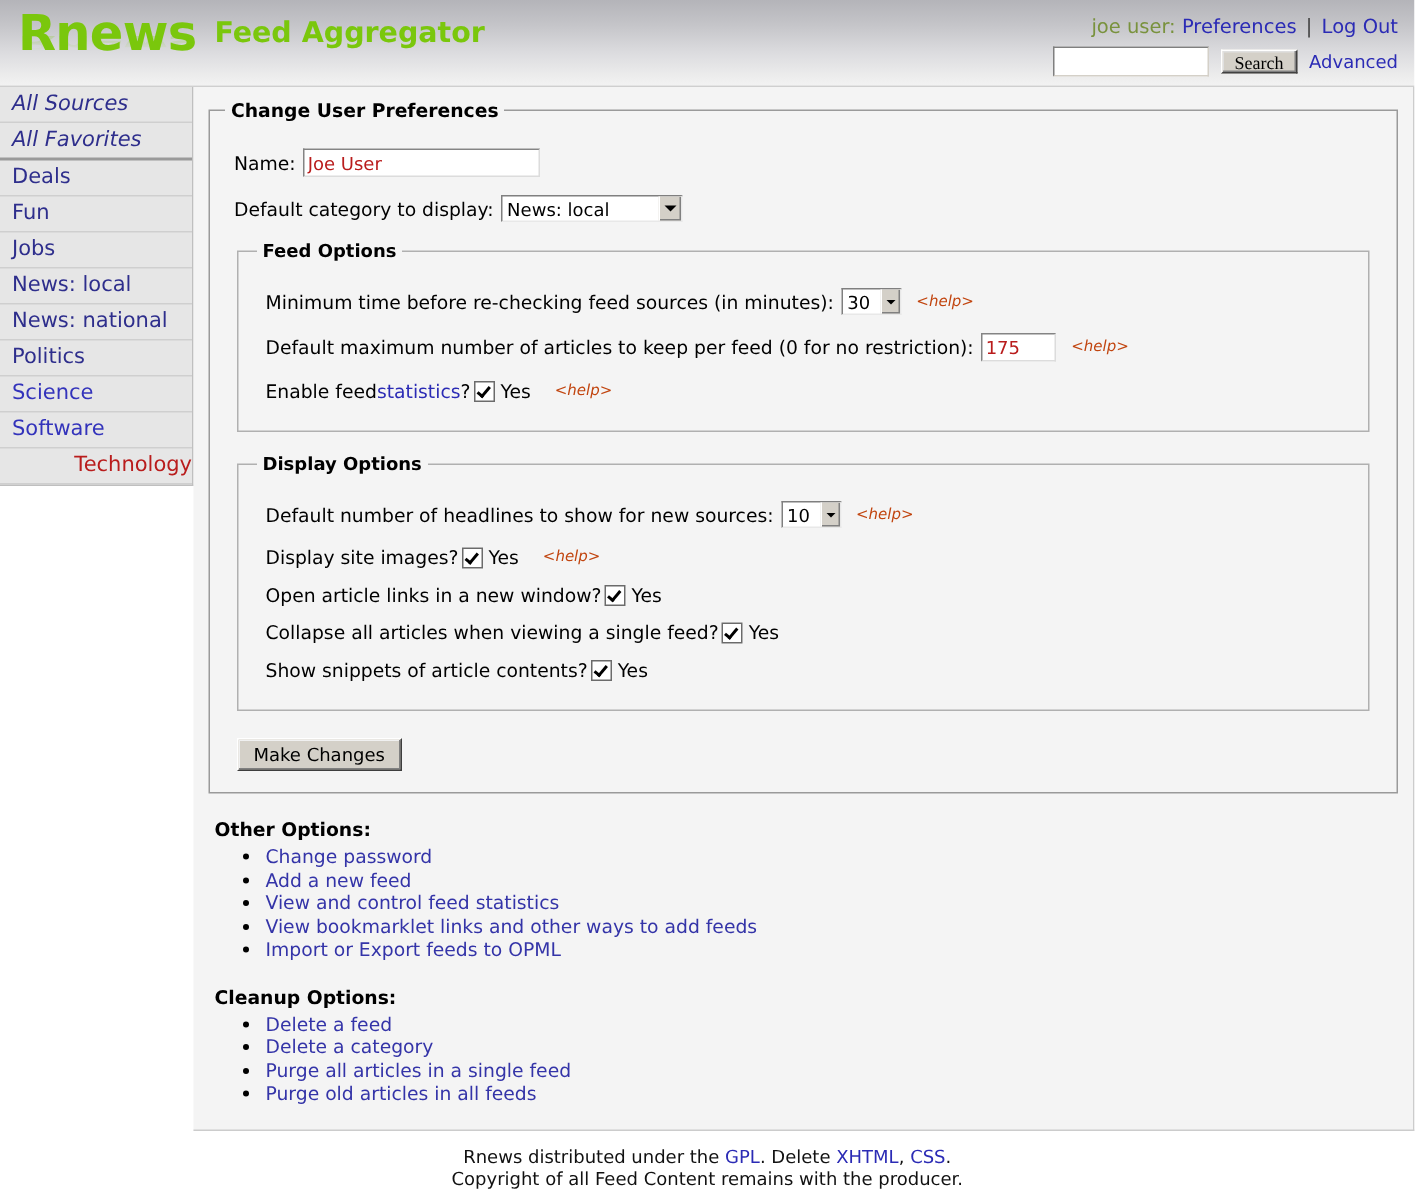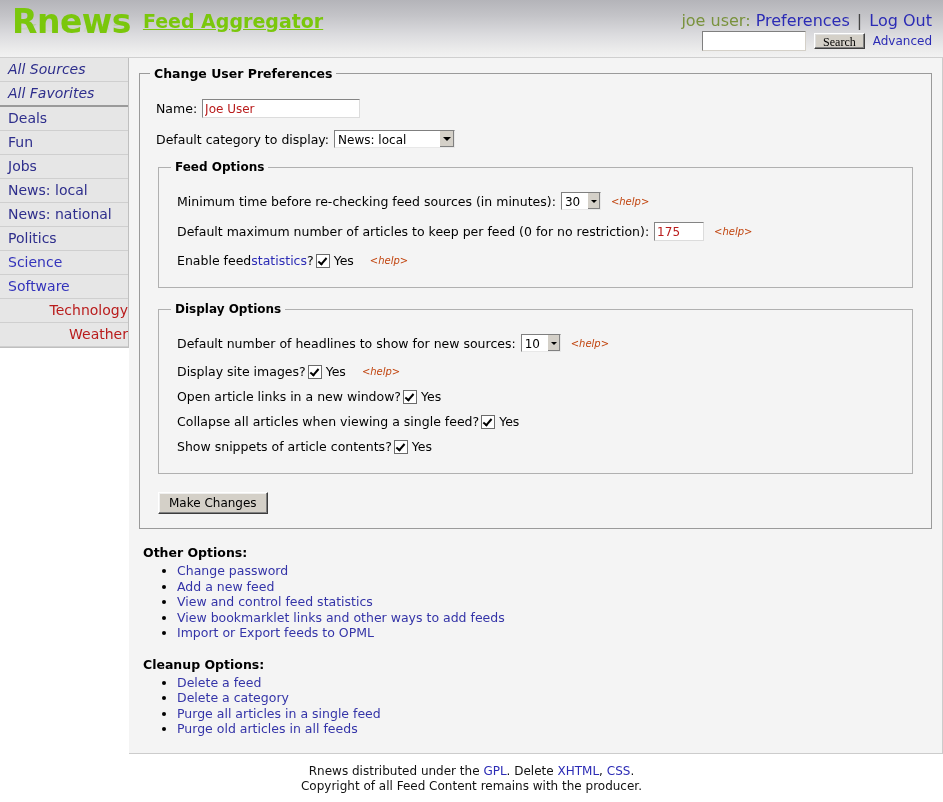--- a/index.html
+++ b/index.html
@@ -61,28 +61,27 @@
     mask-image: linear-gradient(to top, rgba(0,0,0,0.95) 0%, rgba(0,0,0,0) 85%);
     pointer-events: none;
   }
   #app-title {
     font-size: 19px;
     font-weight: bold;
     color: #7ac70c;
     margin-left: 12px;
     position: relative;
     top: -5px;
-    text-decoration: underline;
   }
 
   #user-bar {
     position: absolute;
     right: 11px;
     top: 11px;
-    font-size: 16px;
+    font-size: 13px;
     white-space: nowrap;
   }
   #user-bar .uname { color: #79923d; }
   #user-bar a { color: #2b2bb5; text-decoration: none; }
   #user-bar .sep { color: #444; margin: 0 2px; }
 
   #search-bar {
     position: absolute;
     right: 11px;
     top: 31px;
@@ -365,21 +364,20 @@
     <a class="nav-item italic thick-sep" href="#">All Favorites</a>
     <a class="nav-item" href="#">Deals</a>
     <a class="nav-item" href="#">Fun</a>
     <a class="nav-item" href="#">Jobs</a>
     <a class="nav-item" href="#">News: local</a>
     <a class="nav-item" href="#">News: national</a>
     <a class="nav-item" href="#">Politics</a>
     <a class="nav-item c-blue" href="#">Science</a>
     <a class="nav-item c-blue" href="#">Software</a>
     <a class="nav-item c-dark" href="#">Technology</a>
-    <a class="nav-item c-dark" href="#">Weather</a>
   </div>
 
   <div id="content">
 
     <fieldset>
       <legend>Change User Preferences</legend>
 
       <div class="form-row">
         <span class="row-label">Name:</span>
         <input id="name-input" type="text" value="Joe User" style="">

